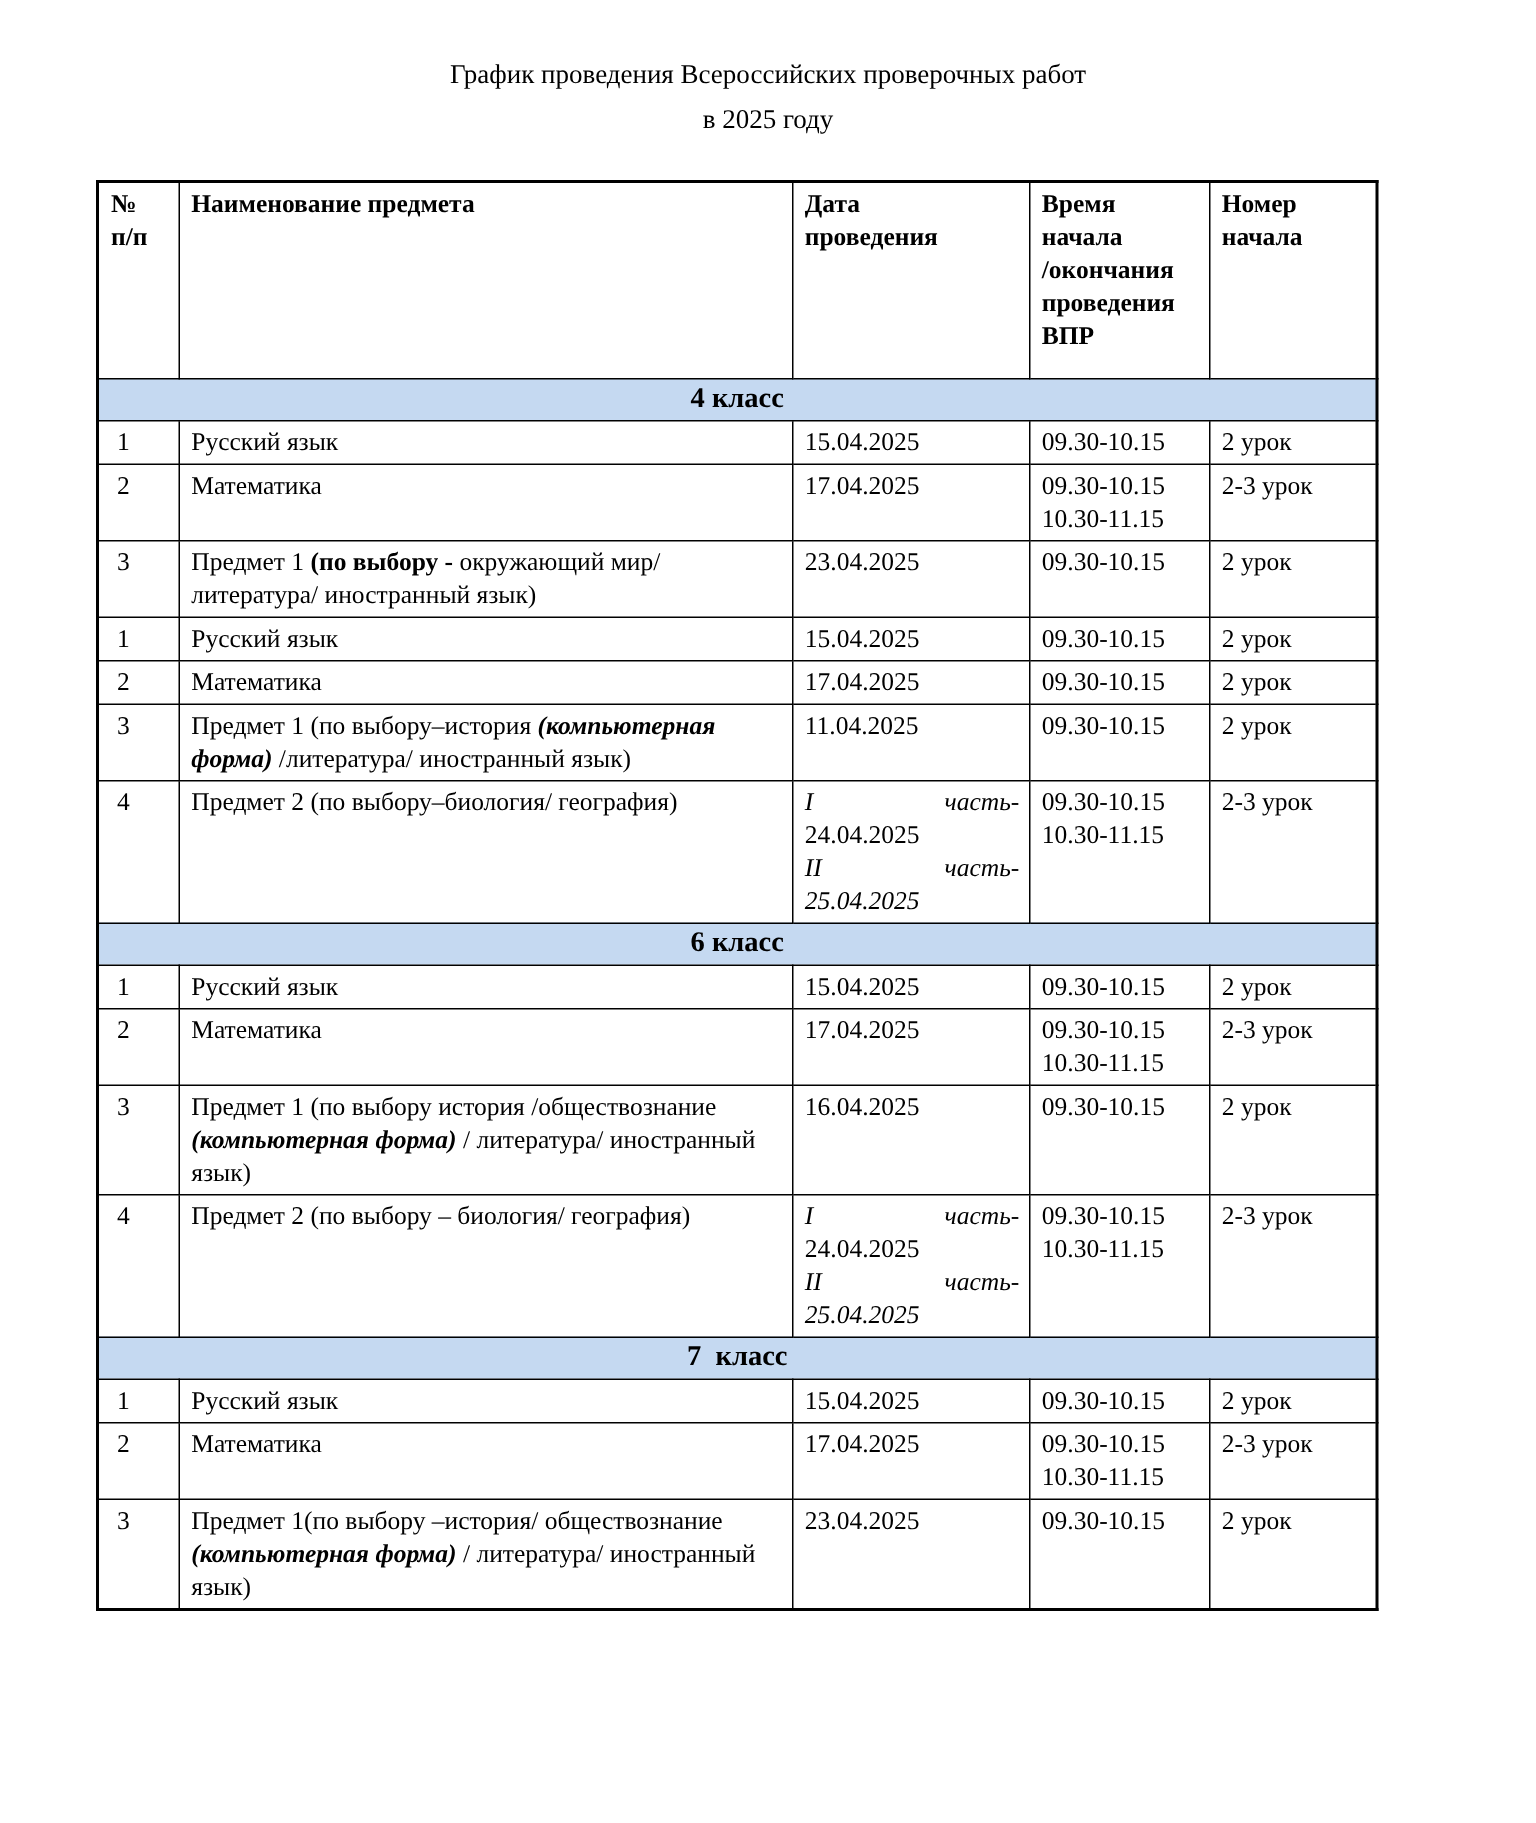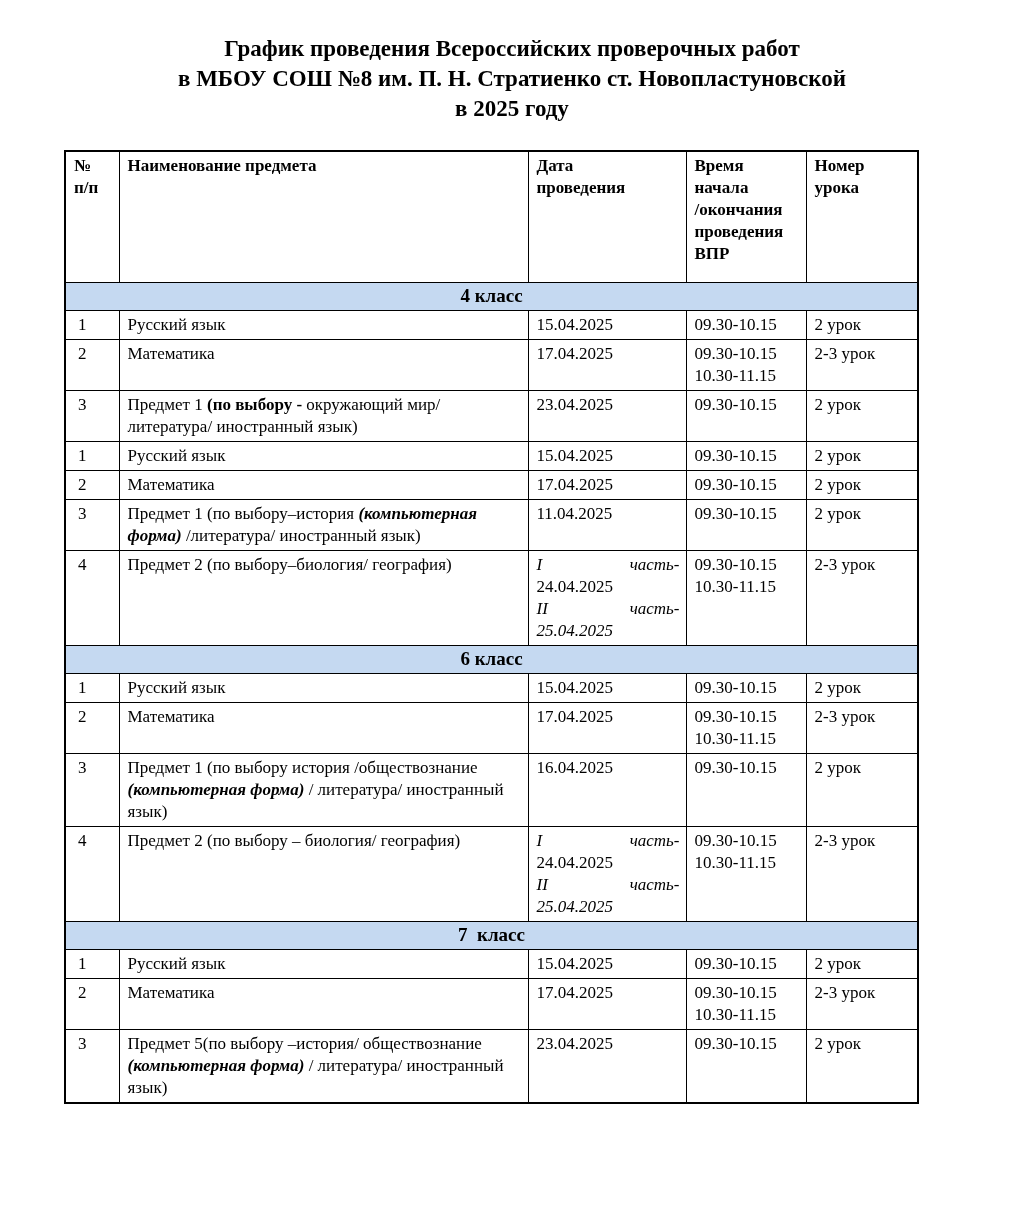--- a/index.html
+++ b/index.html
@@ -6,22 +6,22 @@
   html, body { background: #ffffff; }
   body {
     width: 1024px; height: 1215px; overflow: hidden;
     font-family: "Liberation Serif", "DejaVu Serif", serif;
     color: #000;
   }
   .page { width: 1024px; height: 1215px; position: relative; }
   .title {
     margin-top: 34px;
     text-align: center;
-    font-weight: bold;
-    font-size: 23px;
+    font-weight: normal;
+    font-size: 18px;
     line-height: 30px;
   }
   table.schedule {
     margin-top: 26px;
     margin-left: 64px;
     width: 853px;
     border-collapse: collapse;
     border: 2px solid #000;
     table-layout: fixed;
     font-size: 17px;
@@ -55,21 +55,20 @@
   .bi { font-weight: bold; font-style: italic; }
   .i  { font-style: italic; }
   .date-line.j { display: flex; justify-content: space-between; }
 </style>
 </head>
 <body>
 
 <div class="page">
   <div class="title">
     <div>График проведения Всероссийских проверочных работ</div>
-    <div>в МБОУ СОШ №8 им. П. Н. Стратиенко ст. Новопластуновской</div>
     <div>в 2025 году</div>
   </div>
 
   <table class="schedule">
     <colgroup id="cols">
         <col style="width: 54px;">
         <col style="width: 409px;">
         <col style="width: 158px;">
         <col style="width: 120px;">
         <col style="width: 112px;">
@@ -80,21 +79,21 @@
 п/п</th>
           <th>Наименование предмета</th>
           <th>Дата
 проведения</th>
           <th>Время
 начала
 /окончания
 проведения
 ВПР</th>
           <th>Номер
-урока</th>
+начала</th>
         </tr>
     </thead>
     <tbody id="table-body">
         <tr class="section-row">
           <td colspan="5">4 класс</td>
         </tr>
         <tr>
           <td class="c-num">1</td>
           <td class="c-subject"><span>Русский язык</span></td>
           <td class="c-date">
@@ -235,21 +234,21 @@
           <td class="c-subject"><span>Математика</span></td>
           <td class="c-date">
             <div class="date-line">17.04.2025</div>
           </td>
           <td class="c-time">09.30-10.15
 10.30-11.15</td>
           <td class="c-lesson">2-3 урок</td>
         </tr>
         <tr>
           <td class="c-num">3</td>
-          <td class="c-subject"><span>Предмет 5(по выбору –история/ обществознание </span><span class="bi">(компьютерная форма)</span><span> / литература/ иностранный язык)</span></td>
+          <td class="c-subject"><span>Предмет 1(по выбору –история/ обществознание </span><span class="bi">(компьютерная форма)</span><span> / литература/ иностранный язык)</span></td>
           <td class="c-date">
             <div class="date-line">23.04.2025</div>
           </td>
           <td class="c-time">09.30-10.15</td>
           <td class="c-lesson">2 урок</td>
         </tr>
       </tbody>
   </table>
 </div>
 

